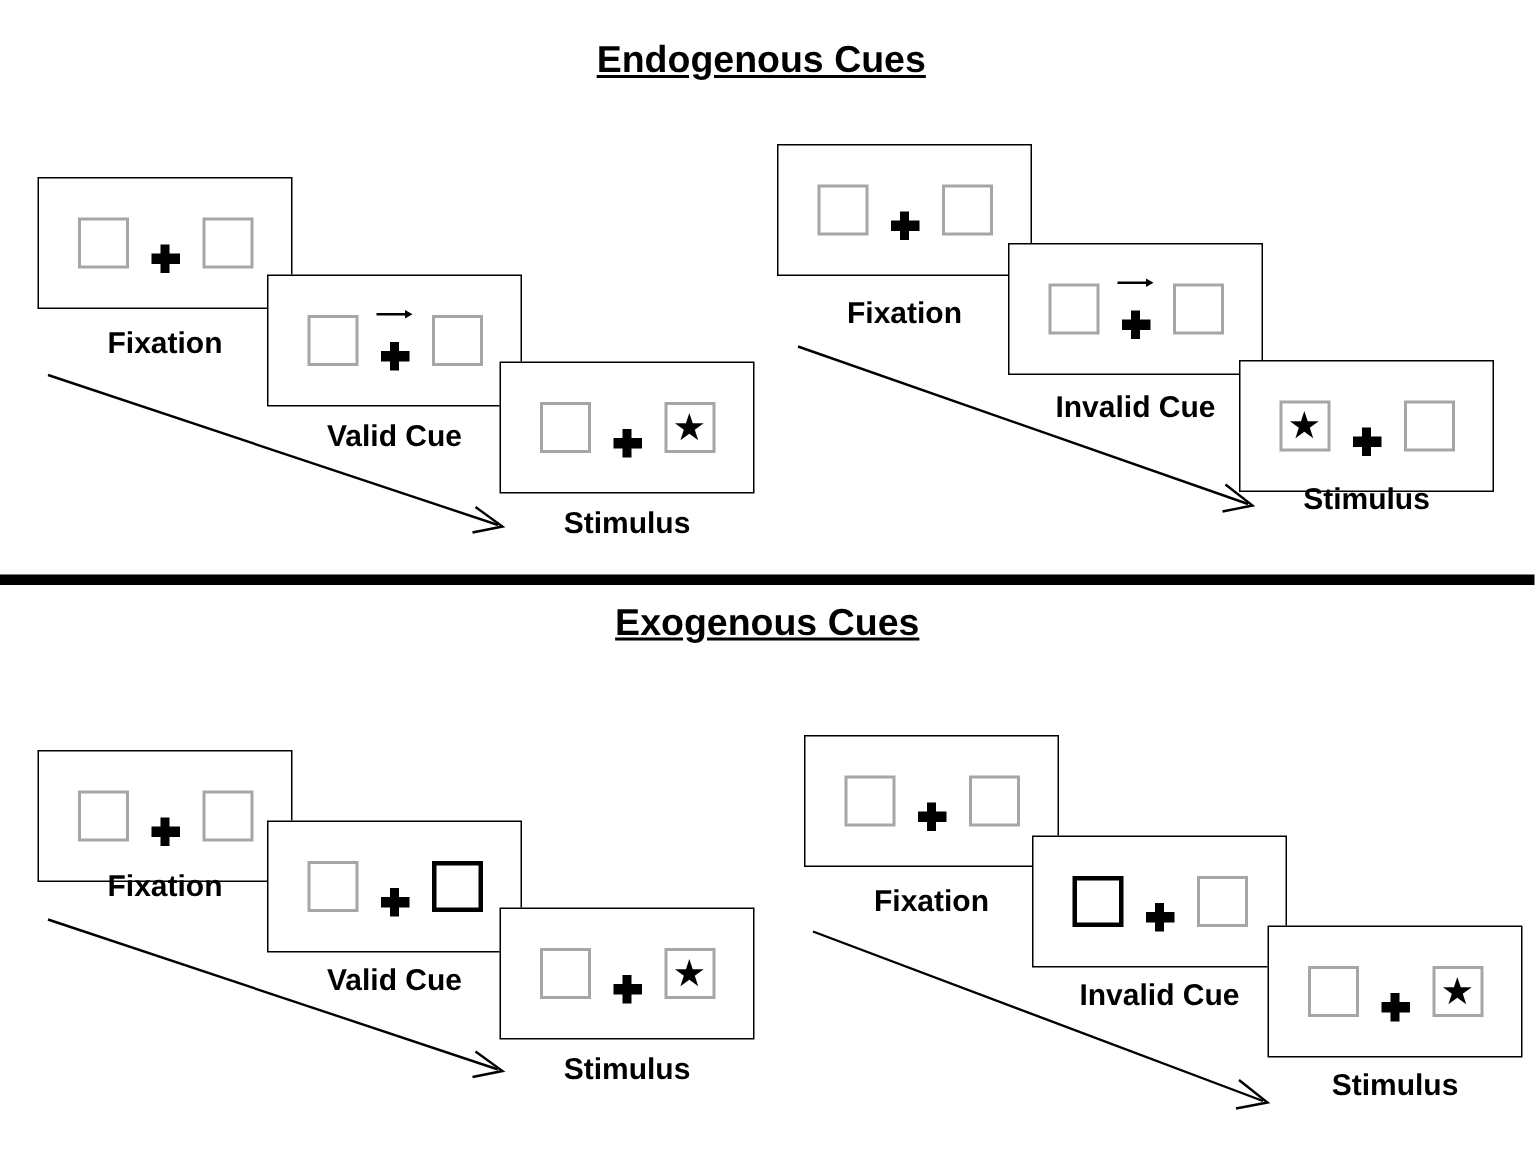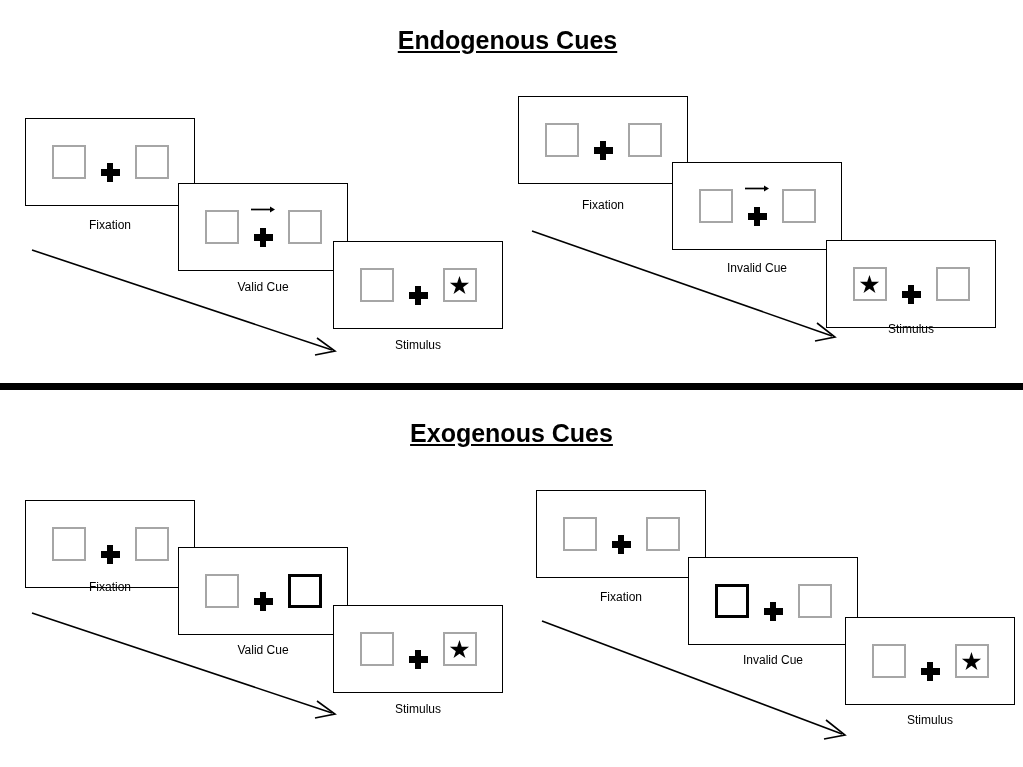--- a/index.html
+++ b/index.html
@@ -30,21 +30,21 @@
 
   .star{font-size:25px;line-height:1;color:#000;}
 
   
   .centercol{display:flex;flex-direction:column;align-items:center;
              justify-content:flex-end;height:40px;position:relative;}
   .cue-arrow{position:absolute;top:-2px;left:50%;transform:translateX(-50%);
              width:26px;height:9px;}
   .cue-spacer{height:9px;}
 
-  .caption{position:absolute;font-size:12px;font-weight:normal;white-space:nowrap;}
+  .caption{position:absolute;font-size:20px;font-weight:bold;white-space:nowrap;}
 
   .flowarrow{position:absolute;pointer-events:none;}
 </style>
 </head>
 <body>
 
 <div class="section-title" style="left:0;top:26px;width:1015px;">Endogenous Cues</div>
 
 <div class="frame" style="left:25px;top:118px;width:170px;height:88px;">
   <div class="frame-row">
@@ -133,21 +133,21 @@
 </div>
 <div class="caption" style="left:826px;top:322px;width:170px;text-align:center;">Stimulus</div>
 
 <svg class="flowarrow" style="left:528px;top:226px;width:320px;height:120px;" viewBox="0 0 320 120">
   <line x1="4" y1="5" x2="304" y2="110" stroke="#000" stroke-width="1.6"></line>
   <polyline points="289,97 307,111 287,115" fill="none" stroke="#000" stroke-width="1.6"></polyline>
 </svg>
 
 <div class="divider" style="left:0;top:383px;width:1023px;height:7px;"></div>
 
-<div class="section-title" style="left:0;top:419px;width:1023px;">Exogenous Cues</div>
+<div class="section-title" style="left:0;top:401px;width:1023px;">Exogenous Cues</div>
 
 <div class="frame" style="left:25px;top:500px;width:170px;height:88px;">
   <div class="frame-row">
     <div class="pbox"></div>
     <div class="centercol">
       <div class="cue-spacer"></div>
       <div class="cross"></div>
     </div>
     <div class="pbox"></div>
   </div>

